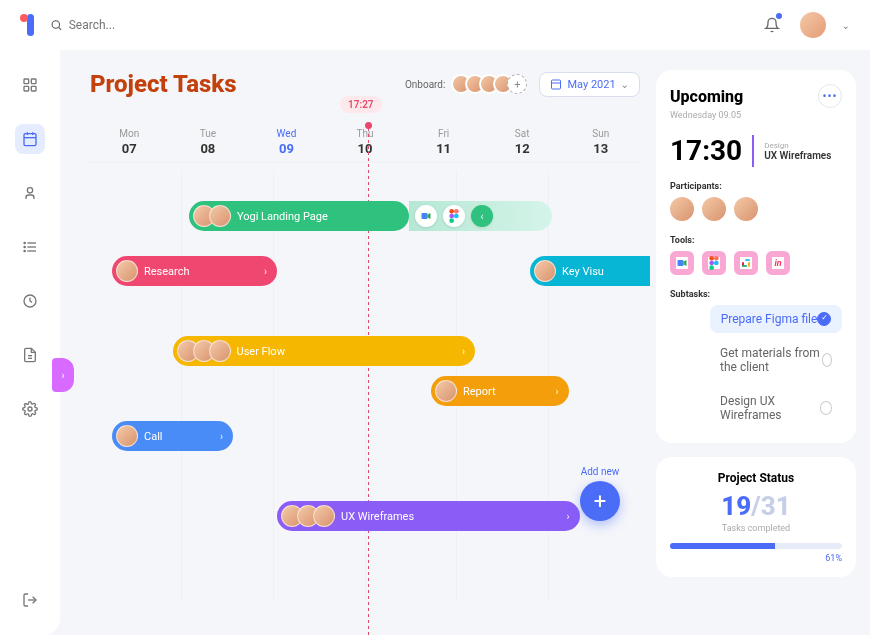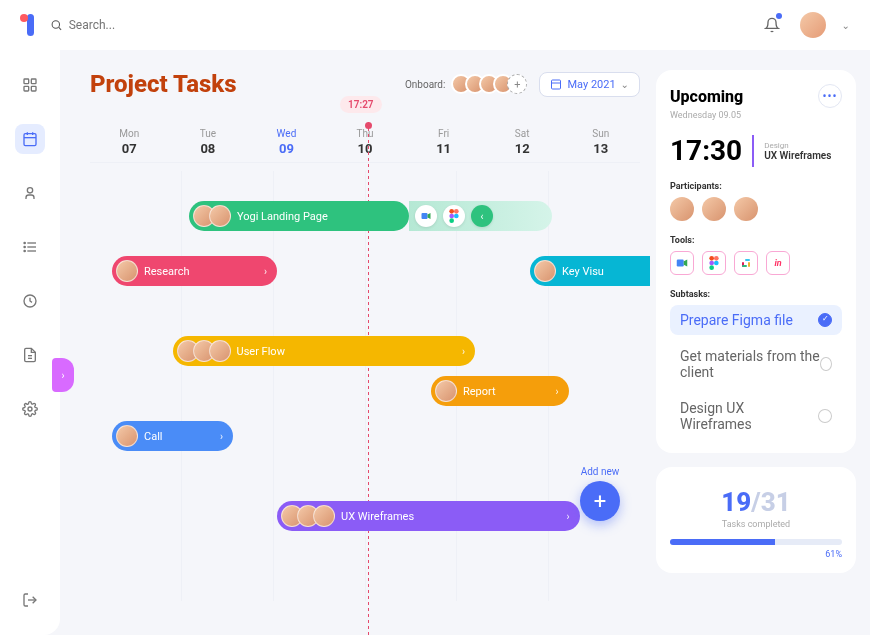--- a/index.html
+++ b/index.html
@@ -78,23 +78,23 @@
 .upc-date { font-size:9px; color:#aaa; margin-top:2px; }
 .upc-time-row { display:flex; align-items:center; gap:10px; margin-top:14px; border-left:none; }
 .upc-time { font-size:28px; font-weight:700; }
 .upc-divider { width:2px; height:32px; background:#8b5cf6; }
 .upc-task-info .lbl { font-size:8px; color:#aaa; }
 .upc-task-info .nm { font-size:10px; font-weight:600; color:#333; }
 .sec-label { font-size:9px; font-weight:700; margin-top:14px; color:#333; }
 .part-row { display:flex; gap:8px; margin-top:6px; }
 .part-av { width:24px; height:24px; border-radius:50%; background:linear-gradient(135deg,#f4c9a8,#d8936e); }
 .tool-row { display:flex; gap:8px; margin-top:6px; }
-.tool-sq { width:24px; height:24px; border-radius:6px; border:1px solid #f9a8d4; display:flex; align-items:center; justify-content:center; font-size:9px; }
+.tool-sq { width:24px; height:24px; border-radius:6px; border:6px solid #f9a8d4; display:flex; align-items:center; justify-content:center; font-size:9px; }
 .sub-list { margin-top:6px; display:flex; flex-direction:column; gap:6px; }
-.sub-item { display:flex; align-items:center; justify-content:space-between; padding:7px 10px; border-radius:8px; font-size:14px; color:#666; }
+.sub-item { display:flex; align-items:center; justify-content:center; padding:7px 10px; border-radius:8px; font-size:12px; color:#666;margin-left:40px; }
 .sub-item.done { background:#eaf1ff; color:#4a6cf7; }
 .sub-check { width:14px; height:14px; border:1px solid #ccc; border-radius:50%; }
 .sub-item.done .sub-check { background:#4a6cf7; border-color:#4a6cf7; position:relative; }
 .sub-item.done .sub-check::after { content:'✓'; color:#fff; font-size:8px; position:absolute; left:3px; top:0; }
 
 .status-card { text-align:center; }
 .status-card h4 { font-size:12px; font-weight:700; }
 .status-nums { font-size:26px; font-weight:800; color:#4a6cf7; margin-top:6px; }
 .status-nums .total { color:#c7cfe6;text-align:right; }
 .status-sub { font-size:9px; color:#aaa; margin-top:2px; }
@@ -386,20 +386,21 @@
           <div class="sub-check"></div>
         </div>
         <div class="sub-item">
           <span>Design UX Wireframes</span>
           <div class="sub-check"></div>
         </div>
       </div>
     </div>
 
     <div class="card status-card">
+      <h4>Project Status</h4>
       <div class="status-nums">
         <span>19</span><span class="total"><span>/</span><span>31</span></span>
       </div>
       <div class="status-sub">Tasks completed</div>
       <div class="prog-bar">
           <div class="prog-fill"></div>
         </div>
       <div class="prog-pct">61%</div>
     </div>
   </div>

